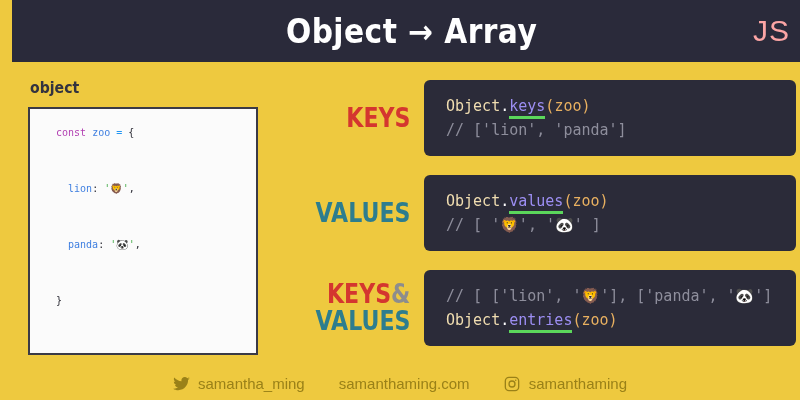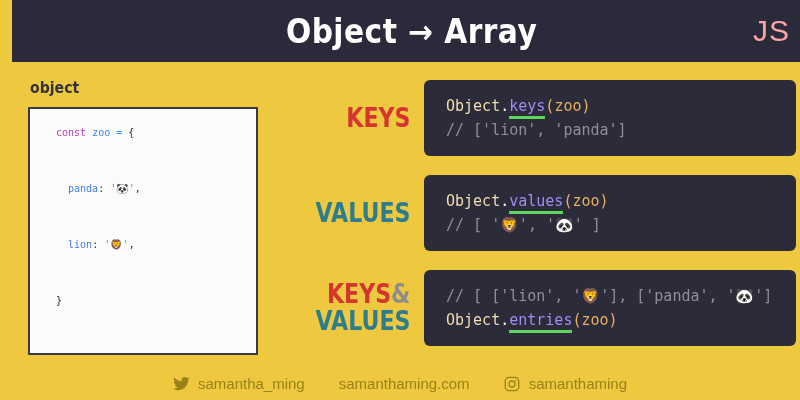--- a/index.html
+++ b/index.html
@@ -174,22 +174,22 @@
 
   <div class="header">
     <div class="header-title">Object → Array</div>
     <div class="header-js">JS</div>
   </div>
 
   <div class="object-label">object</div>
   <div class="object-box">
     <div class="object-code">
 <div class="o-line"><span class="tok-kw">const </span><span class="tok-var">zoo</span><span class="tok-op"> = </span><span class="tok-brace">{</span></div>
+<div class="o-line"><span class="tok-key">  lion</span><span class="tok-punc">: </span><span class="tok-quote">'</span><span>🦁</span><span class="tok-quote">'</span><span class="tok-punc">,</span></div>
 <div class="o-line"><span class="tok-key">  panda</span><span class="tok-punc">: </span><span class="tok-quote">'</span><span>🐼</span><span class="tok-quote">'</span><span class="tok-punc">,</span></div>
-<div class="o-line"><span class="tok-key">  lion</span><span class="tok-punc">: </span><span class="tok-quote">'</span><span>🦁</span><span class="tok-quote">'</span><span class="tok-punc">,</span></div>
 <div class="o-line"><span class="tok-brace">}</span></div>
     </div>
   </div>
 
   <div class="row" style="left:290px; top:80px;">
     <div class="row-label label-red">KEYS</div>
     <div class="code-box">
       <div class="code-line"><span class="c-object">Object</span><span class="c-dot">.</span><span class="c-method">keys</span><span class="c-paren">(</span><span class="c-arg">zoo</span><span class="c-paren">)</span></div>
       <div class="code-line c-comment">// ['lion', 'panda']</div>
     </div>

